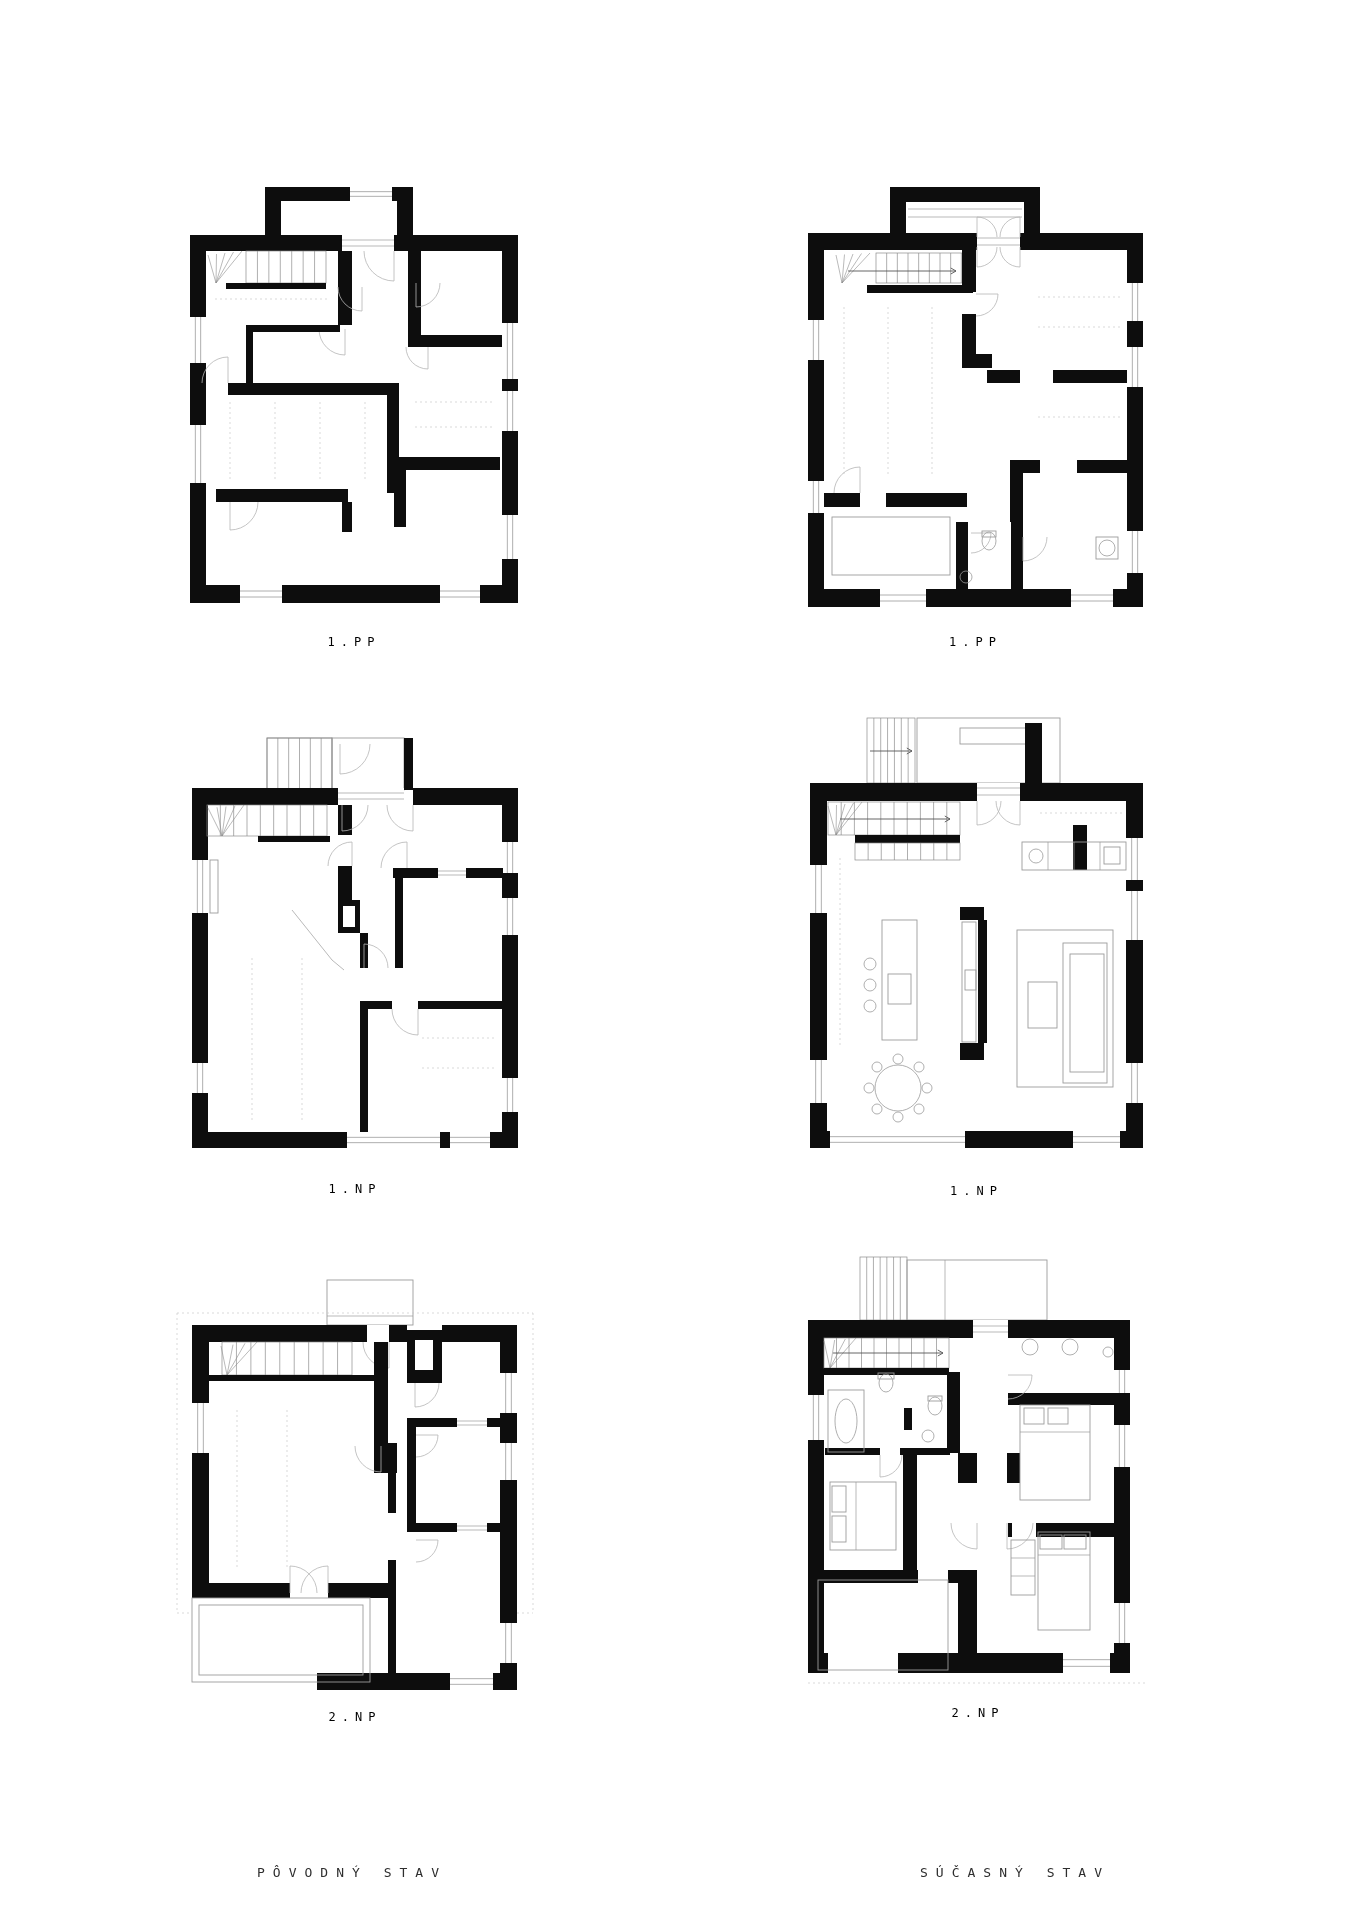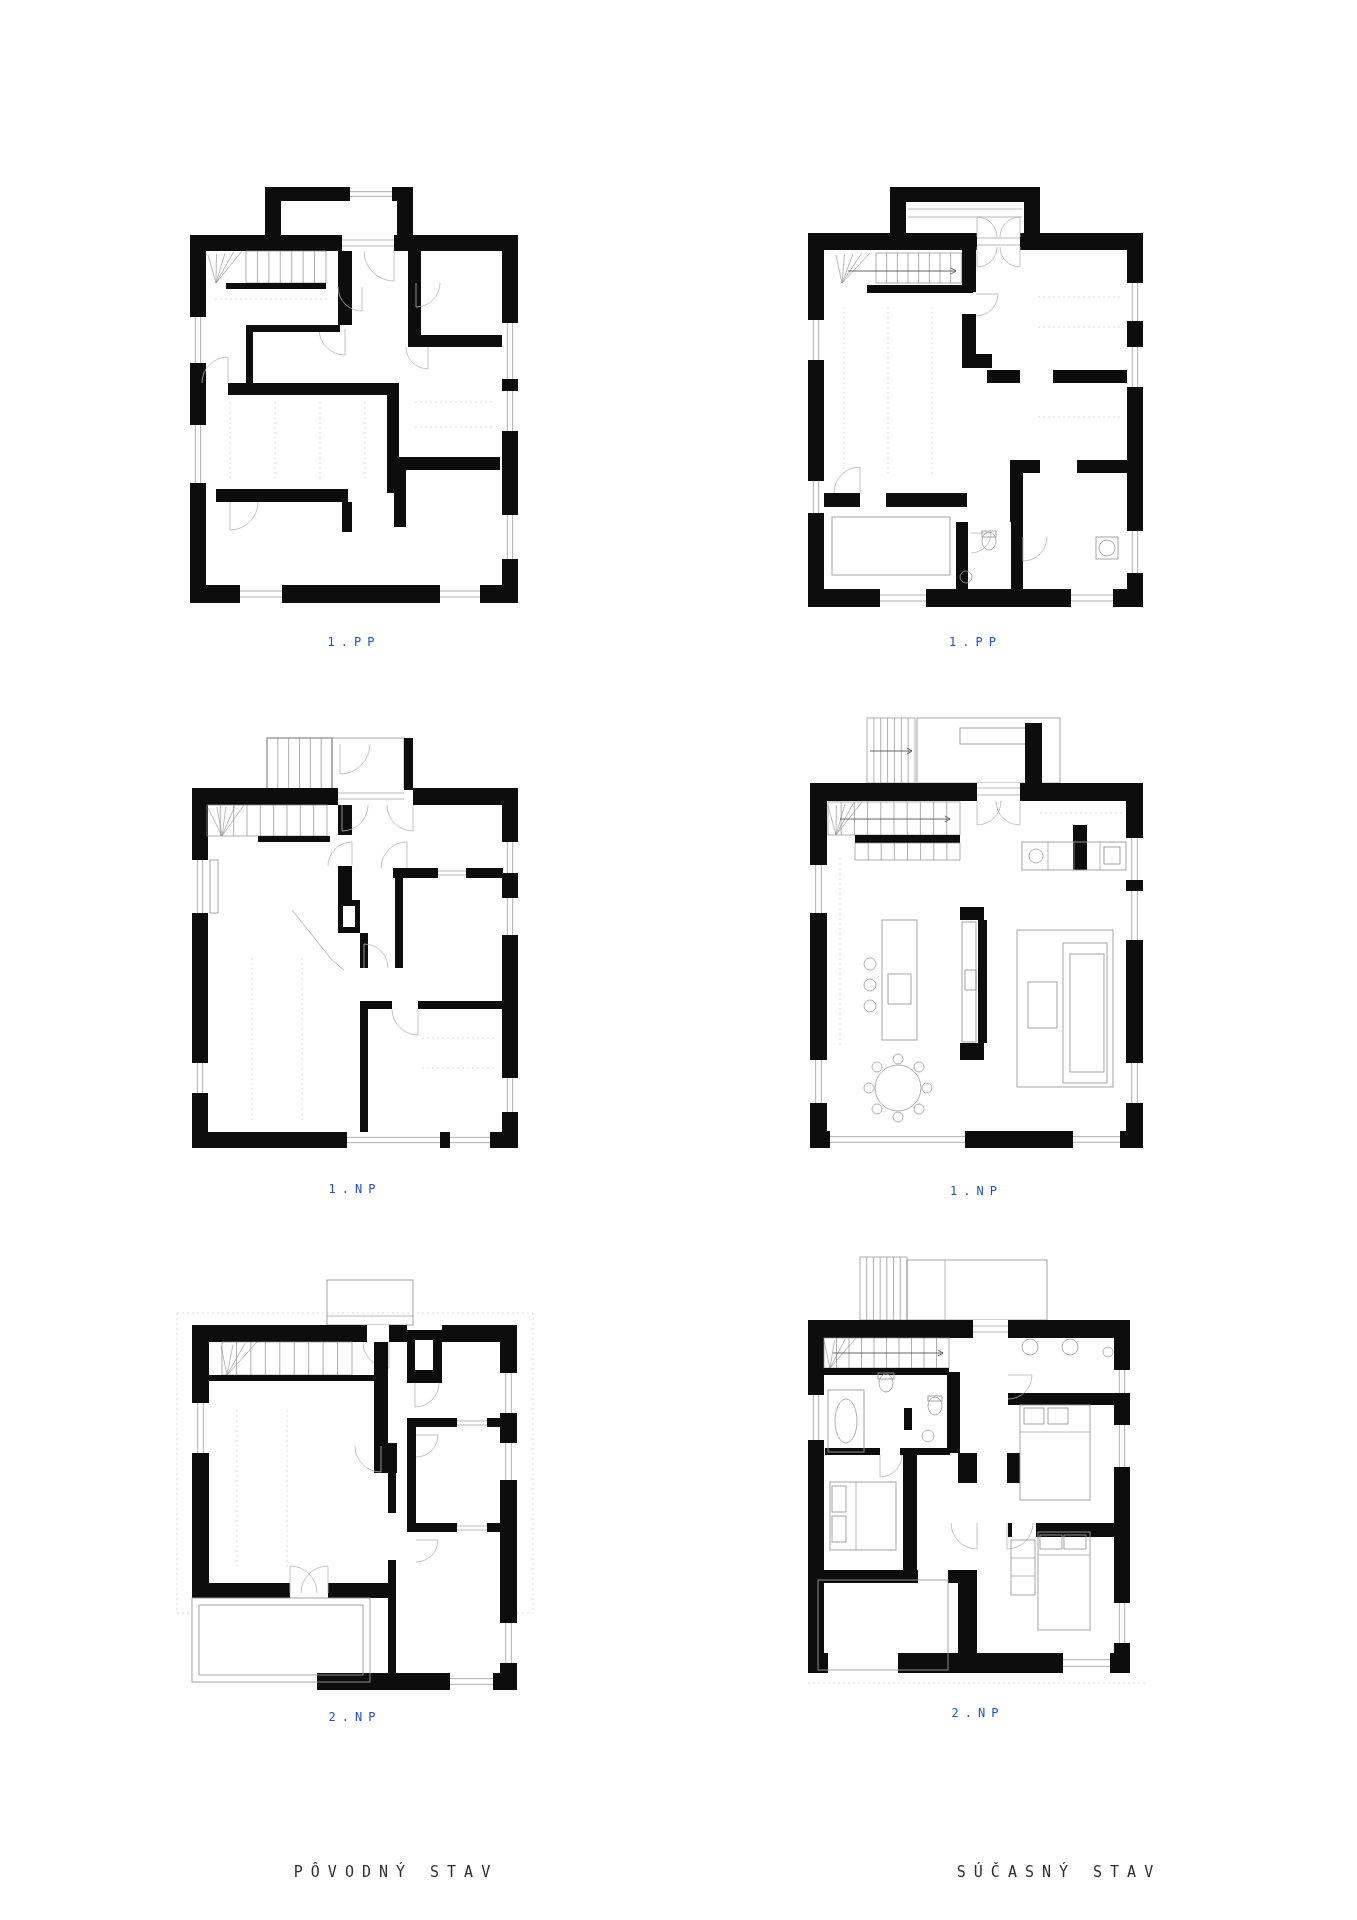--- a/index.html
+++ b/index.html
@@ -2,28 +2,27 @@
 <html><head>
 <meta charset="utf-8">
 <style>
   html,body{margin:0;padding:0;background:#ffffff;}
   body{font-family:"Liberation Sans","DejaVu Sans",sans-serif;}
   #sheet{position:relative;width:1357px;height:1920px;background:#ffffff;overflow:hidden;}
   .plan{position:absolute;margin:0;padding:0;}
   .plan svg{position:absolute;left:0;top:0;width:100%;height:100%;overflow:visible;}
   .plan-label{
     position:absolute;left:50%;transform:translateX(-50%);
-    font-size:12px;letter-spacing:6px;color:#1d4ed8;white-space:nowrap;
+    font-size:12px;letter-spacing:6px;color:#000000;white-space:nowrap;
     font-family:"DejaVu Sans Mono","Liberation Mono",monospace;
   }
   .caption{
     position:absolute;transform:translate(-50%,-50%);
-    font-size:15px;letter-spacing:8px;color:#2e2e2e;white-space:nowrap;
+    font-size:13px;letter-spacing:8px;color:#2e2e2e;white-space:nowrap;
     font-family:"DejaVu Sans Mono","Liberation Mono",monospace;
-    margin-left:44px;
   }
 </style>
 </head>
 <body>
 
 <div id="sheet">
 
   <figure class="plan" style="left: 190px; top: 187px; width: 328px; height: 420px;">
     <svg viewBox="0 0 328 420">
         <rect x="75" y="0" width="148" height="14" fill="#0d0d0d"></rect>

